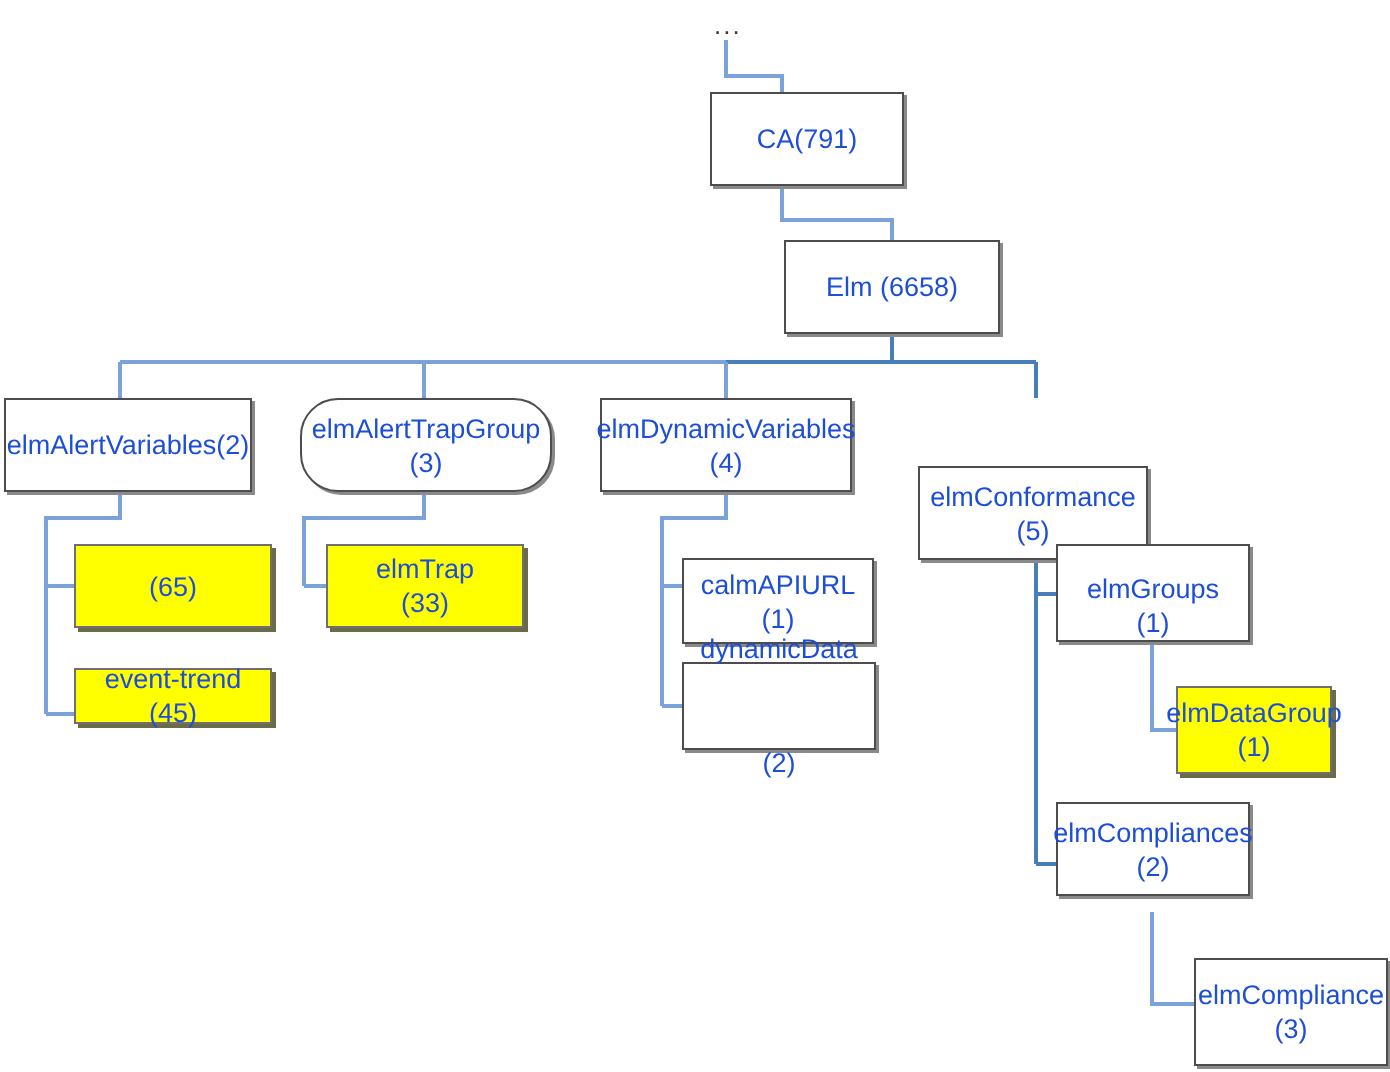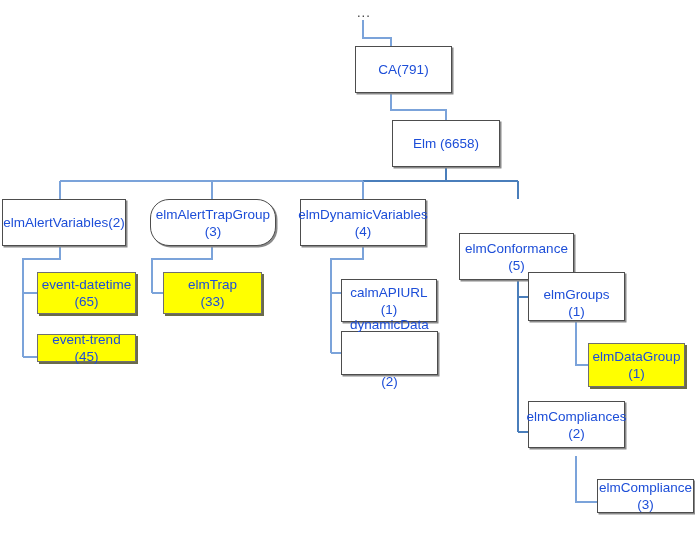--- a/index.html
+++ b/index.html
@@ -137,21 +137,20 @@
     <span class="nlabel">elmDynamicVariables</span>
     <span class="ncount">(4)</span>
   </div>
 
   <div class="node plain" style="left:459px; top:199px; width:115px; height:47px;margin-top:34px;">
     <span class="nlabel">elmConformance</span>
     <span class="ncount">(5)</span>
   </div>
 
   <div class="node highlight" style="left:37px; top:272px; width:99px; height:42px;">
-    <span class="nlabel">event-datetime</span>
     <span class="ncount">(65)</span>
   </div>
 
   <div class="node highlight" style="left:37px; top:334px; width:99px; height:28px;">
     <span class="nlabel">event-trend</span>
     <span class="ncount">(45)</span>
   </div>
 
   <div class="node highlight" style="left:163px; top:272px; width:99px; height:42px;">
     <span class="nlabel">elmTrap</span>
@@ -166,28 +165,28 @@
   <div class="node plain" style="left:341px; top:331px; width:97px; height:44px;gap:40px;">
     <span class="nlabel">dynamicData</span>
     <span class="ncount">(2)</span>
   </div>
 
   <div class="node plain" style="left:528px; top:272px; width:97px; height:49px;justify-content:flex-end;">
     <span class="nlabel">elmGroups</span>
     <span class="ncount">(1)</span>
   </div>
 
-  <div class="node highlight" style="left:588px; top:343px; width:97px; height:44px;">
+  <div class="node highlight" style="left:588px; top:343px; width:78px; height:44px;">
     <span class="nlabel">elmDataGroup</span>
     <span class="ncount">(1)</span>
   </div>
 
   <div class="node plain" style="left:528px; top:401px; width:97px; height:47px;">
     <span class="nlabel">elmCompliances</span>
     <span class="ncount">(2)</span>
   </div>
 
-  <div class="node plain" style="left:597px; top:479px; width:97px; height:34px;">
+  <div class="node plain" style="left:597px; top:479px; width:97px; height:54px;">
     <span class="nlabel">elmCompliance</span>
     <span class="ncount">(3)</span>
   </div>
 
 </div>
 
 </body></html>

